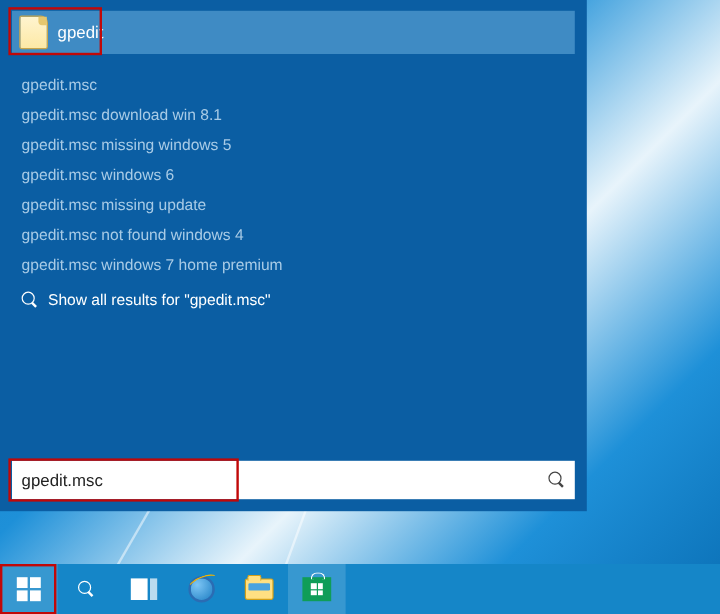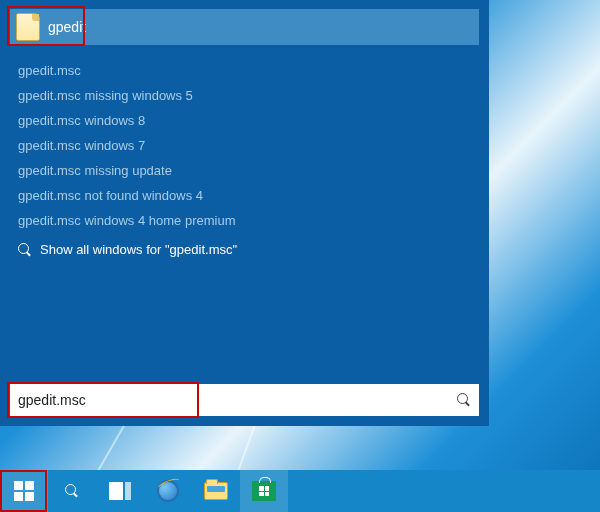--- a/index.html
+++ b/index.html
@@ -105,30 +105,30 @@
 <div class="start-panel">
 
   <div class="result-header">
     <span class="doc-icon"></span>
     <span class="result-title">gpedit</span>
   </div>
   <div class="hl-top"></div>
 
   <div class="suggestion-list">
     <div class="suggestion">gpedit.msc</div>
+    <div class="suggestion">gpedit.msc download win 8.1</div>
     <div class="suggestion">gpedit.msc missing windows 5</div>
-    <div class="suggestion">gpedit.msc windows 8</div>
-    <div class="suggestion">gpedit.msc windows 7</div>
+    <div class="suggestion">gpedit.msc windows 6</div>
     <div class="suggestion">gpedit.msc missing update</div>
     <div class="suggestion">gpedit.msc not found windows 4</div>
-    <div class="suggestion">gpedit.msc windows 4 home premium</div>
+    <div class="suggestion">gpedit.msc windows 7 home premium</div>
     <div class="show-all">
       <span class="magnifier"></span>
       <span>
-        <span>Show all windows for </span><span>"gpedit.msc"</span>
+        <span>Show all results for </span><span>"gpedit.msc"</span>
       </span>
     </div>
   </div>
 
   <div class="search-bar-wrap">
     <div class="search-bar">
       <input class="search-input" value="gpedit.msc" style="">
       <span class="magnifier search-go"></span>
     </div>
   </div>

